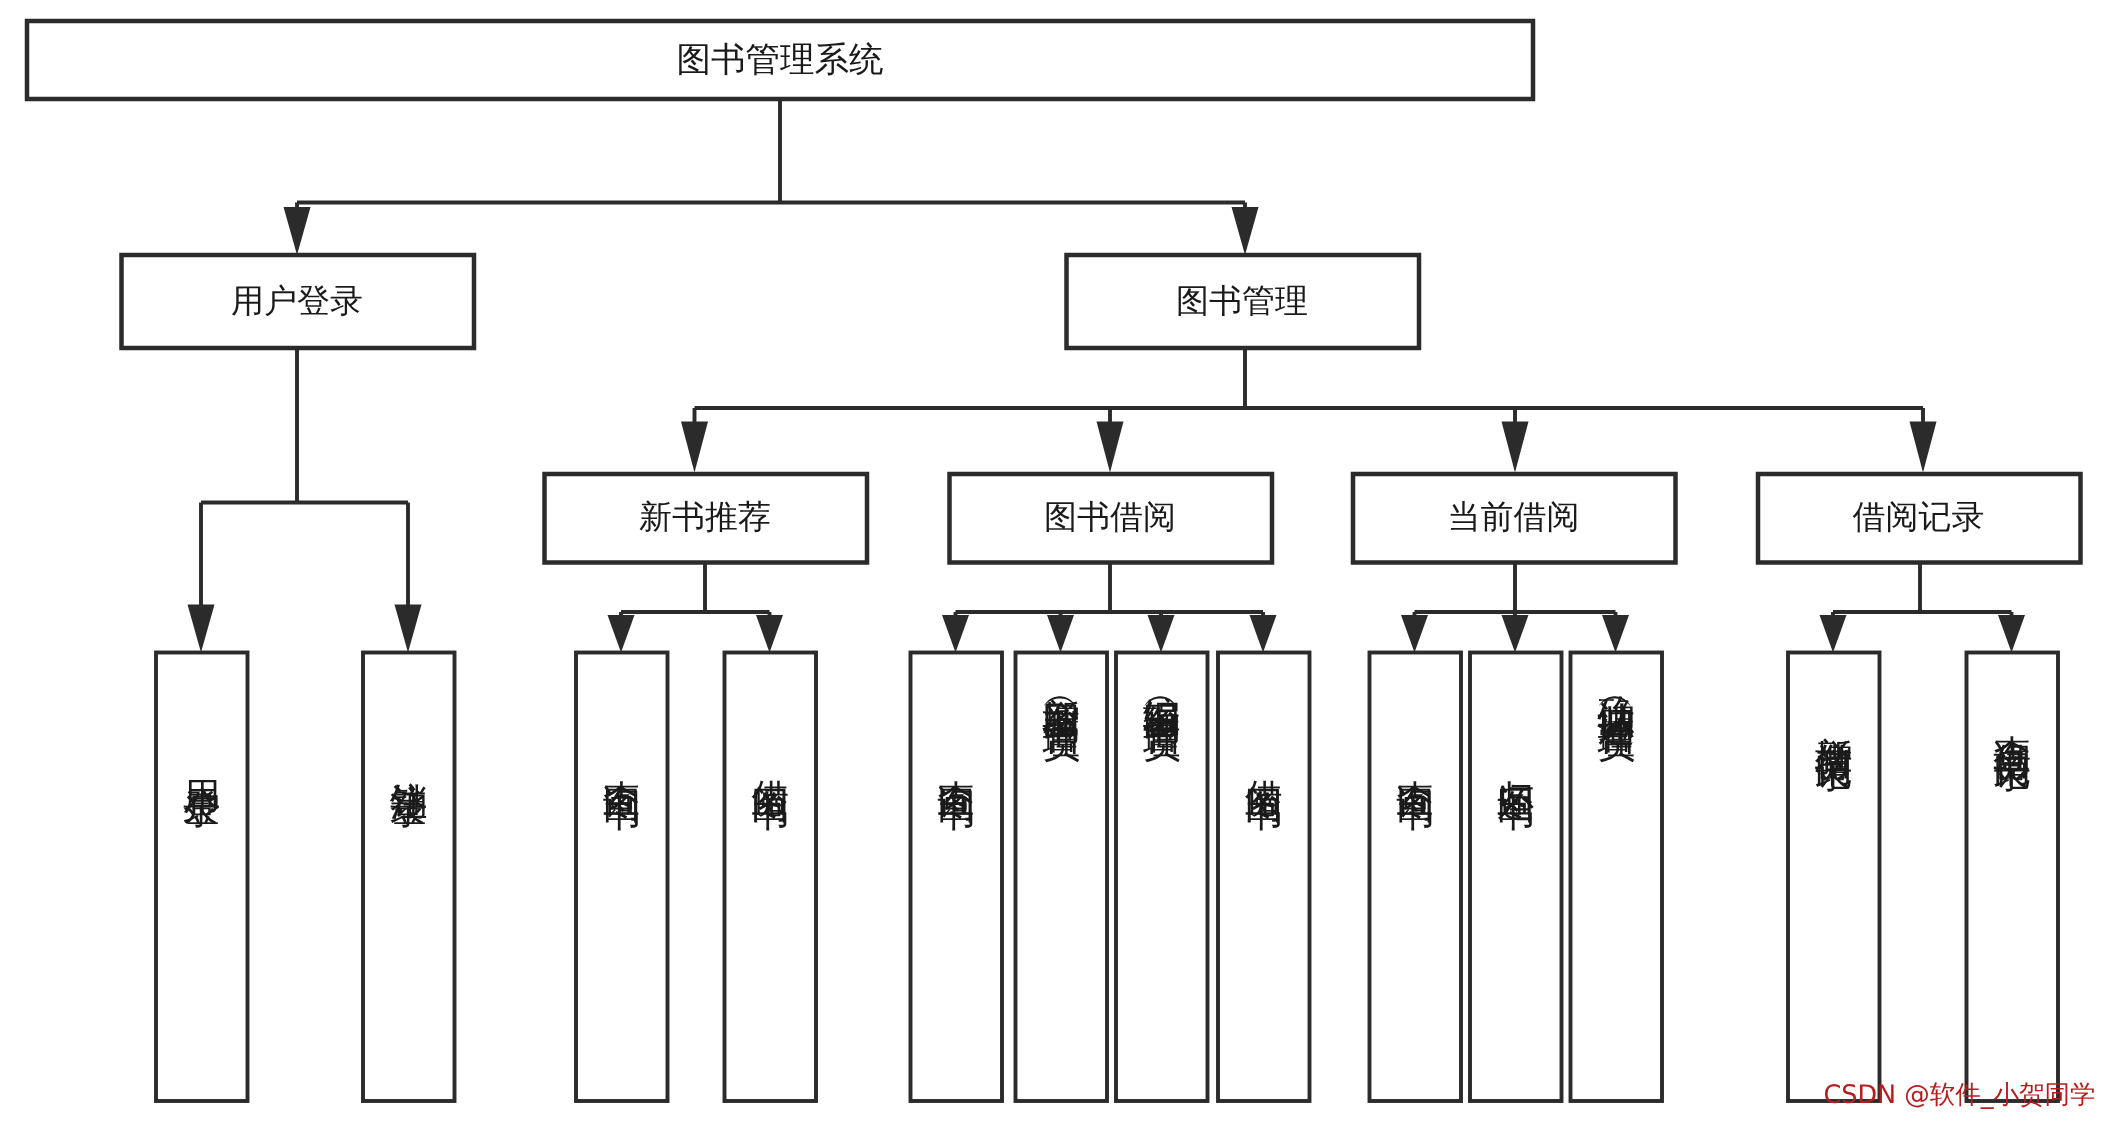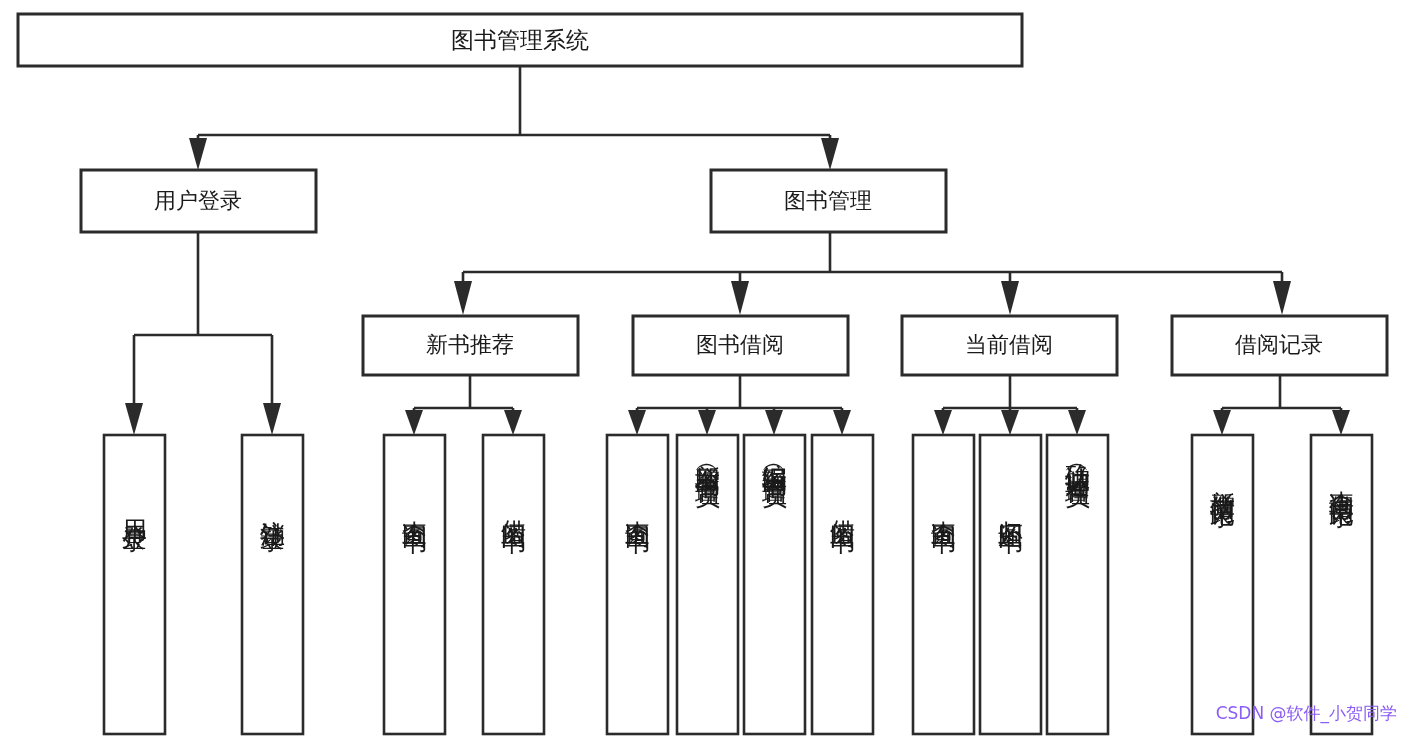--- a/index.html
+++ b/index.html
@@ -74,24 +74,24 @@
     font-family: "DejaVu Sans", "Liberation Sans", sans-serif;
     font-size: 25px;
     line-height: 1.0;
     color: #1a1a1a;
     letter-spacing: 3px;
     white-space: nowrap;
   }
   .watermark {
     position: absolute;
     right: 8px;
-    bottom: 22px;
+    bottom: 6px;
     font-family: "DejaVu Sans", "Liberation Sans", sans-serif;
     font-size: 17px;
-    color: #8b5cf6;
+    color: #b91c1c;
     white-space: nowrap;
     pointer-events: none;
   }
 </style>
 </head>
 <body>
 
 <div id="diagram-root">
 
   <svg id="tree-svg" viewBox="0 0 1405 747">

